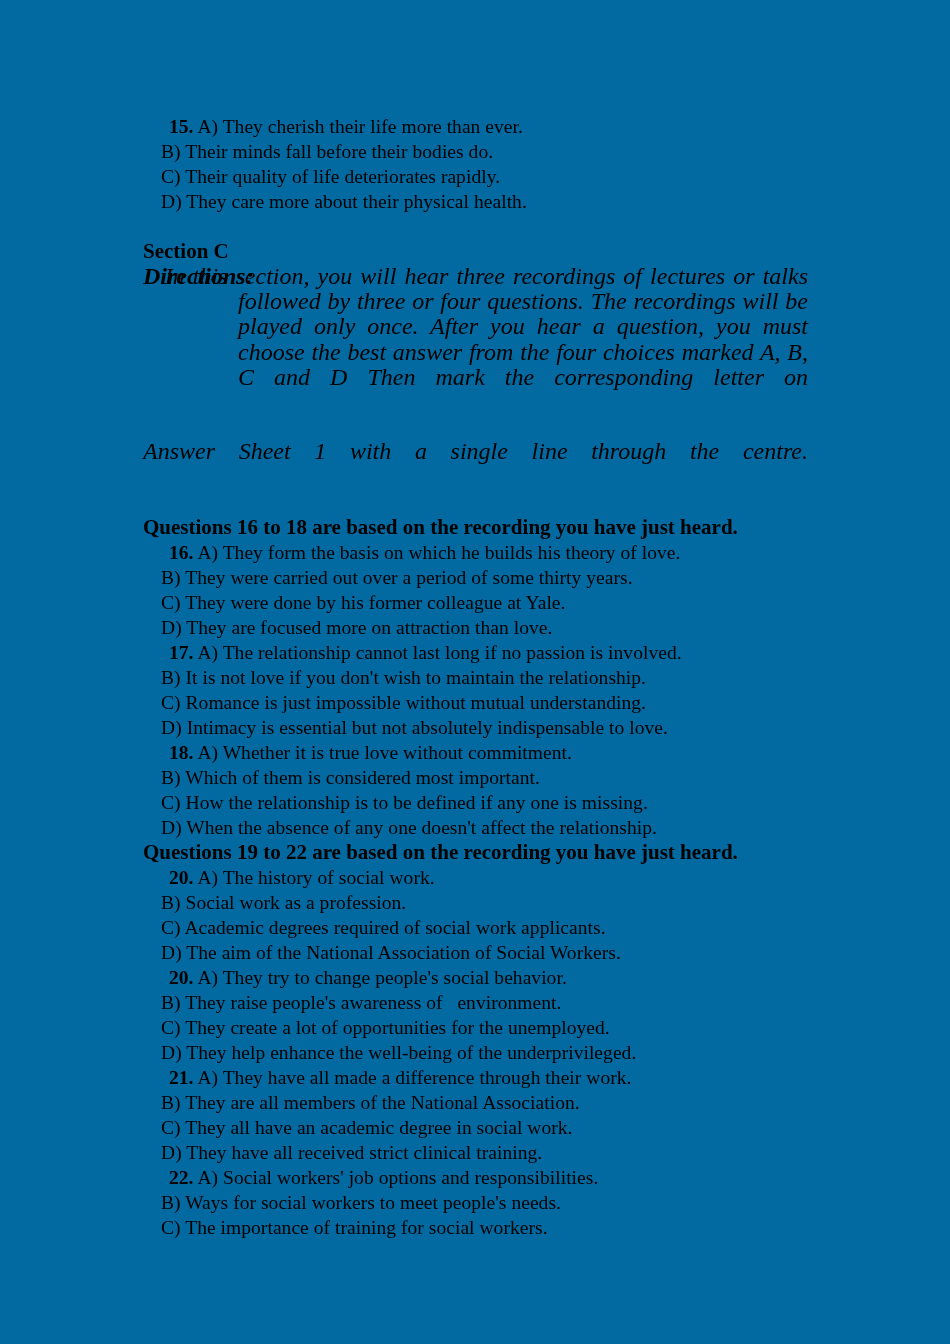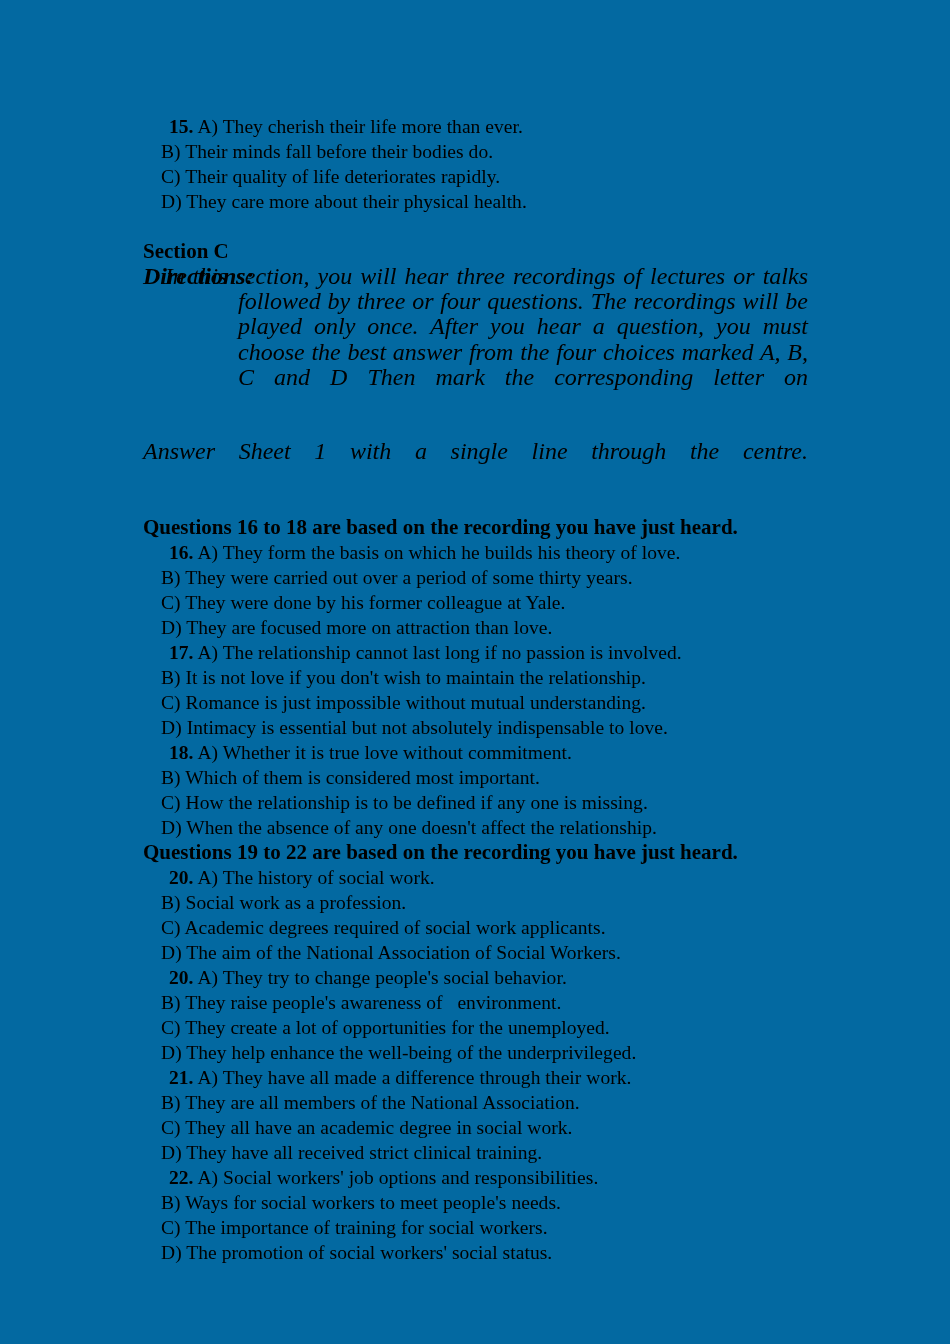--- a/index.html
+++ b/index.html
@@ -165,17 +165,16 @@
       <div class="line opt-num"><span class="num">21.</span> <span>A)</span> <span>They have all made a difference through their work.</span></div>
       <div class="line opt-let"><span>B)</span> <span>They are all members of the National Association.</span></div>
       <div class="line opt-let"><span>C)</span> <span>They all have an academic degree in social work.</span></div>
       <div class="line opt-let"><span>D)</span> <span>They have all received strict clinical training.</span></div>
     </div>
 
     <div>
       <div class="line opt-num"><span class="num">22.</span> <span>A)</span> <span>Social workers' job options and responsibilities.</span></div>
       <div class="line opt-let"><span>B)</span> <span>Ways for social workers to meet people's needs.</span></div>
       <div class="line opt-let"><span>C)</span> <span>The importance of training for social workers.</span></div>
-      <div class="line opt-let"><span>D)</span> <span>The promotion of social workers' social status.</span></div>
     </div>
 
   </div>
 </div>
 
 </body></html>

